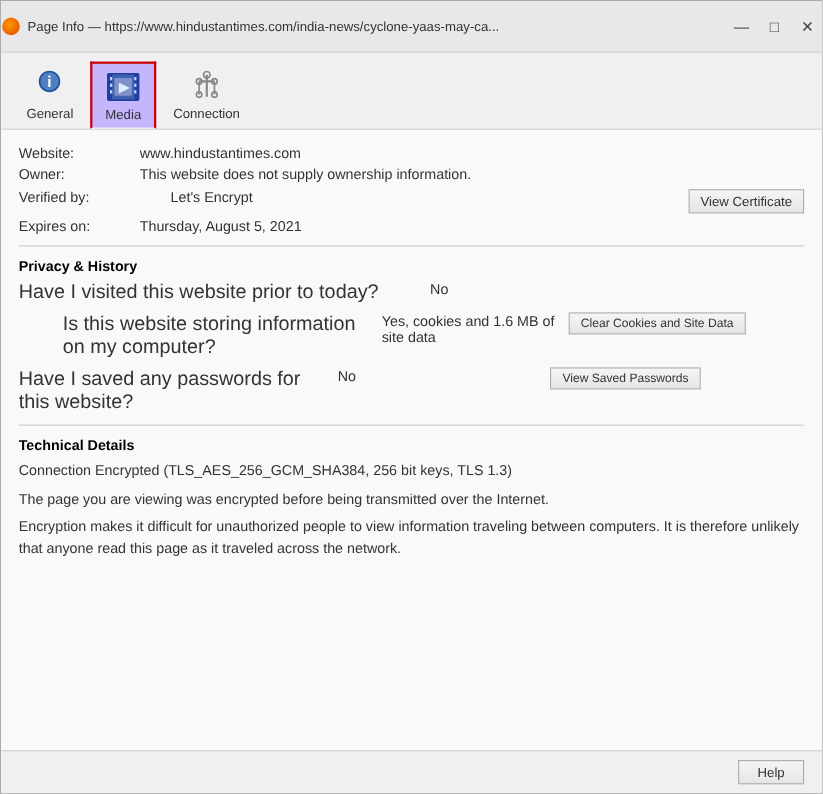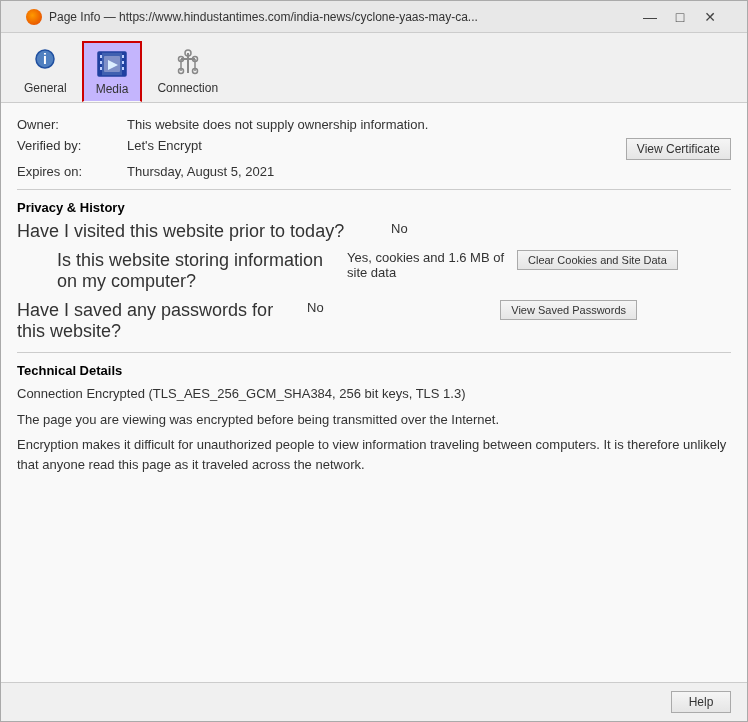--- a/index.html
+++ b/index.html
@@ -22,24 +22,24 @@
       height: 722px;
       background: #f9f9f9;
       border: 1px solid #aaa;
       display: flex;
       flex-direction: column;
     }
 
     
     .title-bar {
       background: #e8e8e8;
-      height: 32px;
-      display: flex;
-      align-items: center;
-      padding: 0 24px;
+      height: 47px;
+      display: flex;
+      align-items: center;
+      padding: 0 0;
       border-bottom: 1px solid #ccc;
       user-select: none;
     }
 
     .title-bar-icon {
       width: 18px;
       height: 18px;
       margin-right: 6px;
       display: flex;
       align-items: center;
@@ -156,20 +156,21 @@
     .info-row-with-btn {
       display: flex;
       align-items: flex-start;
       margin-bottom: 4px;
     }
 
     .info-row-with-btn .left {
       flex: 1;
       display: flex;
       align-items: flex-start;
+      gap: 28px;
     }
 
     .info-row-with-btn .right {
       flex-shrink: 0;
     }
 
     .divider {
       height: 1px;
       background: #ccc;
       margin: 10px 0;
@@ -299,20 +300,24 @@
         </svg>
       </div>
       <span class="tab-label">Connection</span>
     </div>
 
   </div>
 
   <div class="content">
 
 
+    <div class="info-row">
+      <span class="info-label">Website:</span>
+      <span class="info-value">www.hindustantimes.com</span>
+    </div>
 
     <div class="info-row">
       <span class="info-label">Owner:</span>
       <span class="info-value">This website does not supply ownership information.</span>
     </div>
 
     <div class="info-row-with-btn" style="margin-top:6px; margin-bottom:4px;">
       <div class="left">
         <span class="info-label">Verified by:</span>
         <span class="info-value">Let's Encrypt</span>

